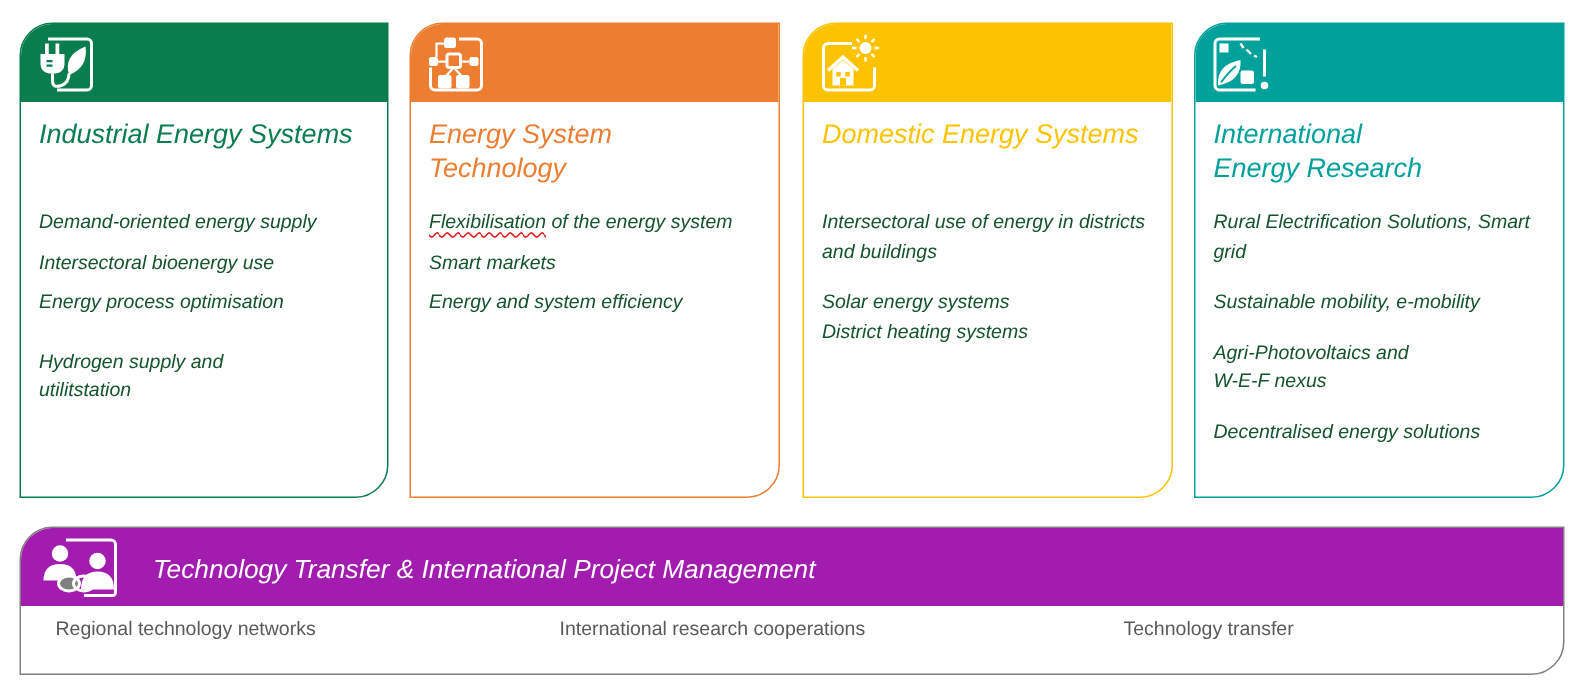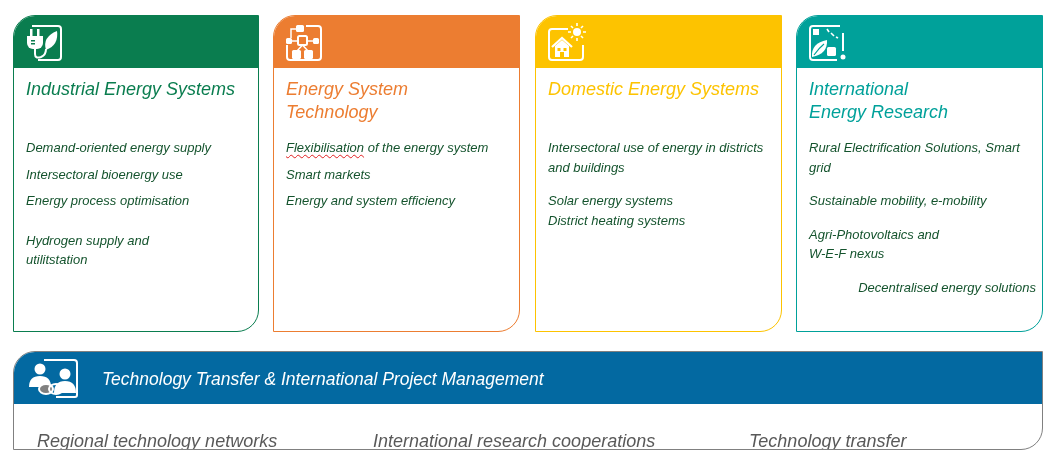--- a/index.html
+++ b/index.html
@@ -57,45 +57,44 @@
       top: 351px;
       width: 1030px;
       height: 99px;
       border: 1.5px solid #808080;
       border-radius: 22px 0 22px 0;
       overflow: hidden;
       background: #fff;
     }
     .banner-header {
       height: 52px;
-      background: #0369a1;
+      background: #a21caf;
       position: relative;
     }
     .banner-icon {
       position: absolute;
       left: 12px;
       top: 5px;
       width: 56px;
       height: 42px;
     }
     .banner-title {
       position: absolute;
       left: 88px;
       top: 16px;
       color: #ffffff;
       font-style: italic;
       font-size: 17.5px;
       line-height: 22px;
     }
     .banner-item {
       position: absolute;
-      top: 80px;
-      font-style: italic;
+      top: 57px;
       color: #595959;
-      font-size: 18px;
+      font-size: 13px;
       line-height: 19px;
       white-space: nowrap;
     }
   </style>
 </head>
 <body>
 
 <div class="card" style="--c:#0a7d4f; left:13px; width:246px;">
   <div class="card-header">
     <svg class="card-icon" viewBox="0 0 40 40">
@@ -200,21 +199,21 @@
     <div>International</div>
     <div>Energy Research</div>
   </div>
   <ul class="card-items">
     <li style="width:228px;">Rural Electrification Solutions, Smart grid</li>
     <li style="margin-top:14px; white-space:nowrap;">Sustainable mobility, e-mobility</li>
     <li style="margin-top:14px;">
       <div>Agri-Photovoltaics and</div>
       <div>W-E-F nexus</div>
     </li>
-    <li style="margin-top:14px; white-space:nowrap;text-align:right;">Decentralised energy solutions</li>
+    <li style="margin-top:14px; white-space:nowrap;">Decentralised energy solutions</li>
   </ul>
 </div>
 
 <div class="banner">
   <div class="banner-header">
     <svg class="banner-icon" viewBox="0 0 56 42">
       <path d="M18 3 H48 a3 3 0 0 1 3 3 V38 a2 2 0 0 1 -2 2 H30" fill="none" stroke="#fff" stroke-width="2"></path>
       <circle cx="14" cy="12" r="5.5" fill="#fff"></circle>
       <path d="M3 30 Q3 19 14 19 Q25 19 25 30 Z" fill="#fff"></path>
       <circle cx="39" cy="17" r="5.5" fill="#fff"></circle>

